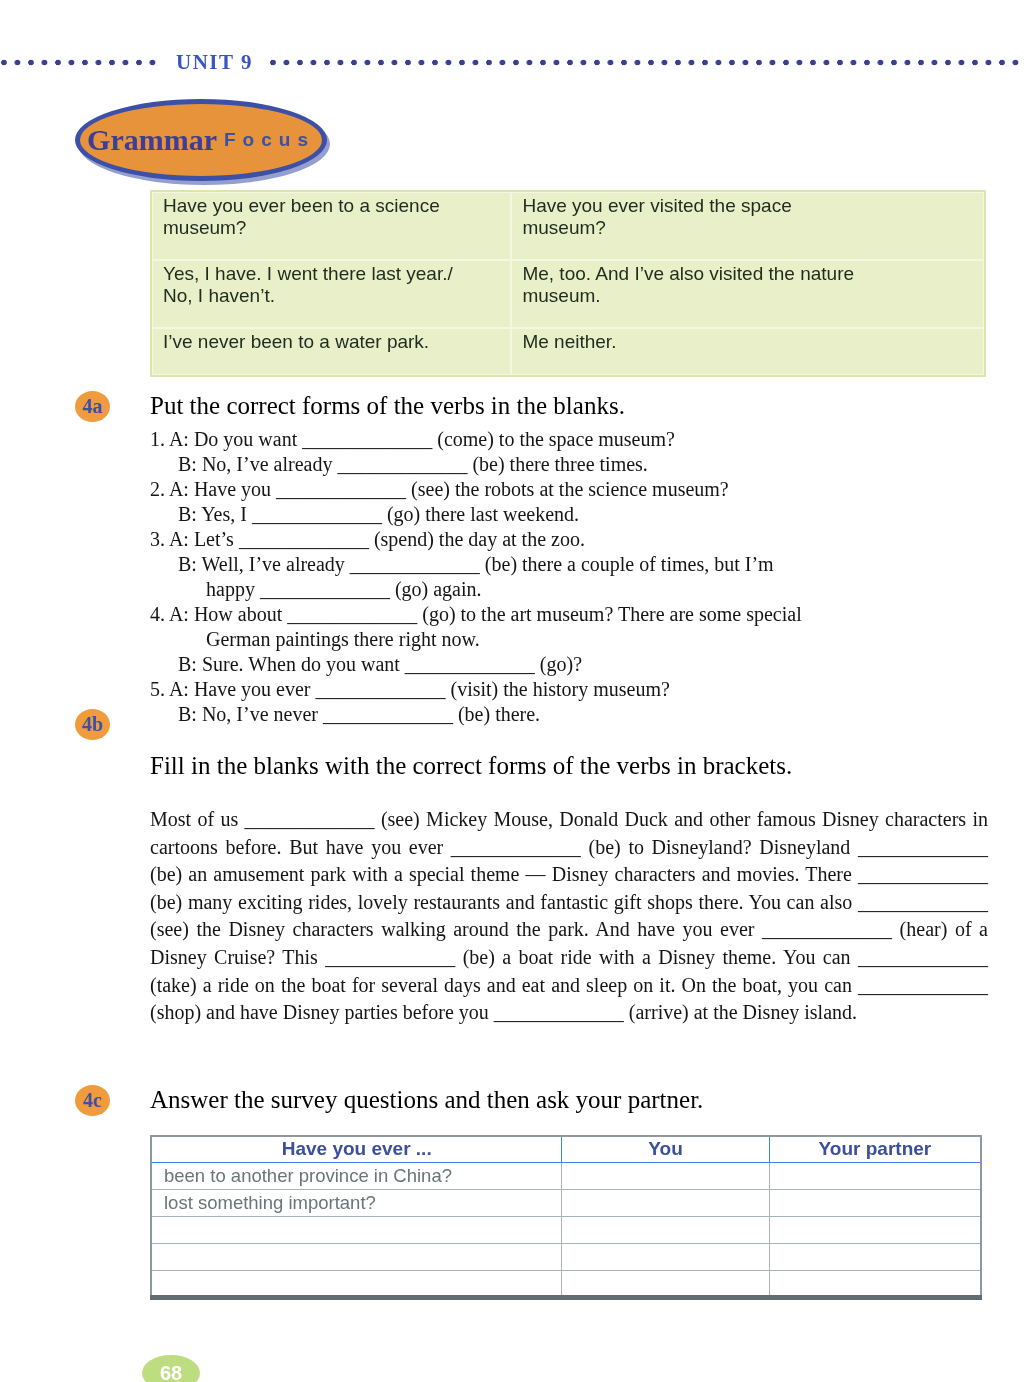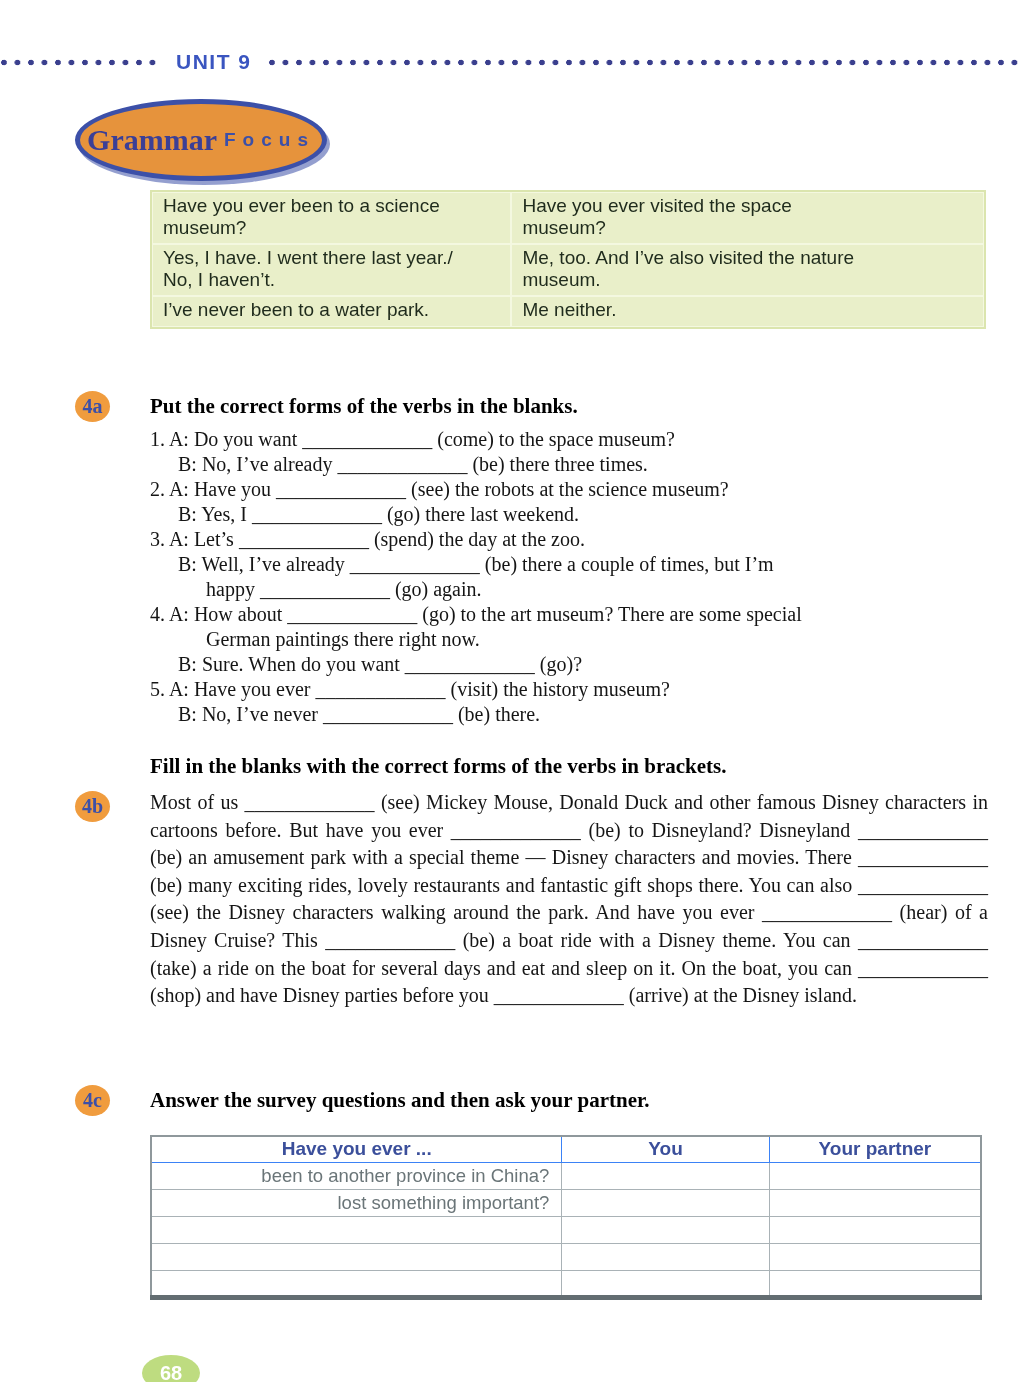--- a/index.html
+++ b/index.html
@@ -22,57 +22,57 @@
   .page{
     position:relative;width:1024px;height:1382px;background:#ffffff;overflow:hidden;
     font-family:"Liberation Serif",serif;color:var(--body-ink);
   }
   
   .unit-header{position:absolute;top:50px;left:0;right:0;display:flex;align-items:center;gap:16px;}
   .dots{height:9px;background-image:radial-gradient(circle at 4px 4.5px,var(--dot-blue) 2.6px,transparent 3.1px);
         background-size:13.5px 9px;background-repeat:repeat-x;}
   .dots-left{width:160px;}
   .dots-right{flex:1;}
-  .unit-title{font-family:Liberation Sans, sans-serif;font-weight:bold;font-size:21px;
+  .unit-title{font-family:Liberation Serif, serif;font-weight:bold;font-size:21px;
               letter-spacing:1.5px;color:var(--accent-blue);}
   
   .gf-oval{position:absolute;left:75px;top:99px;width:252px;height:82px;background:var(--oval-orange);
            border:5px solid var(--oval-border-blue);border-radius:50%;
            display:flex;flex-direction:row;align-items:center;justify-content:center;
            box-shadow:3px 4px 0 rgba(60,80,168,0.55);}
   .gf-line1{font-family:"Liberation Serif",serif;font-weight:bold;font-size:30px;line-height:30px;
             color:var(--grammar-text-blue);}
   .gf-line2{font-family:"Liberation Sans",sans-serif;font-weight:bold;font-size:19px;line-height:22px;
             letter-spacing:7px;color:var(--oval-border-blue);margin-left:7px;}
   
   .gtable{position:absolute;left:150px;top:190px;width:836px;display:grid;
           grid-template-columns:43.2% 56.8%;border:2px solid #dbe5ae;}
   .gtable .cell{background:var(--table-green-bg);border:1.5px solid var(--table-green-line);
-        padding:2px 10px 5px;font-family:"Liberation Sans",sans-serif;font-size:19px;line-height:21.5px;
+        padding:2px 10px 21px;font-family:"Liberation Sans",sans-serif;font-size:19px;line-height:21.5px;
         color:#1f2b1c;white-space:pre-line;}
   
   .badge{position:absolute;left:75px;width:35px;height:31px;border-radius:50%;background:var(--badge-orange);
          display:flex;align-items:center;justify-content:center;
          font-family:Liberation Serif, serif;font-weight:bold;font-size:20px;color:var(--badge-text-blue);}
   .ex{position:absolute;left:150px;width:838px;}
-  .ex-title{font-family:"Liberation Serif",serif;font-weight:bold;font-size:21px;line-height:24px;color:#000;}
+  .ex-title{font-family:"Liberation Serif",serif;font-weight:normal;font-size:25px;line-height:24px;color:#000;}
   .lines{margin-top:9px;}
   .line{font-size:20px;line-height:25px;white-space:nowrap;color:var(--body-ink);}
   .ind0{padding-left:0;}
   .ind1{padding-left:28px;}
   .ind2{padding-left:56px;}
-  .para{margin-top:11px;font-size:20px;line-height:27.6px;text-align:justify;color:var(--body-ink);}
+  .para{margin-top:28px;font-size:20px;line-height:27.6px;text-align:justify;color:var(--body-ink);}
   
   .stable{margin-top:23px;width:832px;border-collapse:collapse;table-layout:fixed;
           font-family:"Liberation Sans",sans-serif;
           border:2px solid #8f989c;border-bottom:5px solid #636d71;}
   .stable th{border:1px solid #3b82f6;height:26px;font-size:19px;font-weight:bold;
              color:var(--survey-header-blue);text-align:center;}
   .stable td{border:1px solid #a9b2b6;height:27px;font-size:18.5px;color:var(--survey-row-text);
-             padding:0 12px;text-align:right;}
+             padding:0 12px;text-align:left;}
   
   .page-badge{position:absolute;left:142px;top:1355px;width:58px;height:36px;border-radius:50%;
               background:var(--page-badge-green);display:flex;align-items:center;justify-content:center;
               font-family:"Liberation Sans",sans-serif;font-weight:bold;font-size:20px;color:#ffffff;}
 </style>
 </head>
 <body>
 
 <div class="page">
 
@@ -112,21 +112,21 @@
       <div class="line ind1">B: Well, I’ve already _____________ (be) there a couple of times, but I’m</div>
       <div class="line ind2">happy _____________ (go) again.</div>
       <div class="line ind0">4. A: How about _____________ (go) to the art museum? There are some special</div>
       <div class="line ind2">German paintings there right now.</div>
       <div class="line ind1">B: Sure. When do you want _____________ (go)?</div>
       <div class="line ind0">5. A: Have you ever _____________ (visit) the history museum?</div>
       <div class="line ind1">B: No, I’ve never _____________ (be) there.</div>
     </div>
   </div>
 
-  <div class="badge" style="top:791px;">4b</div>
+  <div class="badge" style="top:709px;">4b</div>
   <div class="ex" style="top:754px;">
     <div class="ex-title">Fill in the blanks with the correct forms of the verbs in brackets.</div>
     <div class="para">Most of us _____________ (see) Mickey Mouse, Donald Duck and other famous Disney characters in cartoons before. But have you ever _____________ (be) to Disneyland? Disneyland _____________ (be) an amusement park with a special theme — Disney characters and movies. There _____________ (be) many exciting rides, lovely restaurants and fantastic gift shops there. You can also _____________ (see) the Disney characters walking around the park. And have you ever _____________ (hear) of a Disney Cruise? This _____________ (be) a boat ride with a Disney theme. You can _____________ (take) a ride on the boat for several days and eat and sleep on it. On the boat, you can _____________ (shop) and have Disney parties before you _____________ (arrive) at the Disney island.</div>
   </div>
 
   <div class="badge" style="top:1085px;">4c</div>
   <div class="ex" style="top:1088px;">
     <div class="ex-title">Answer the survey questions and then ask your partner.</div>
     <table class="stable">
       <colgroup>

